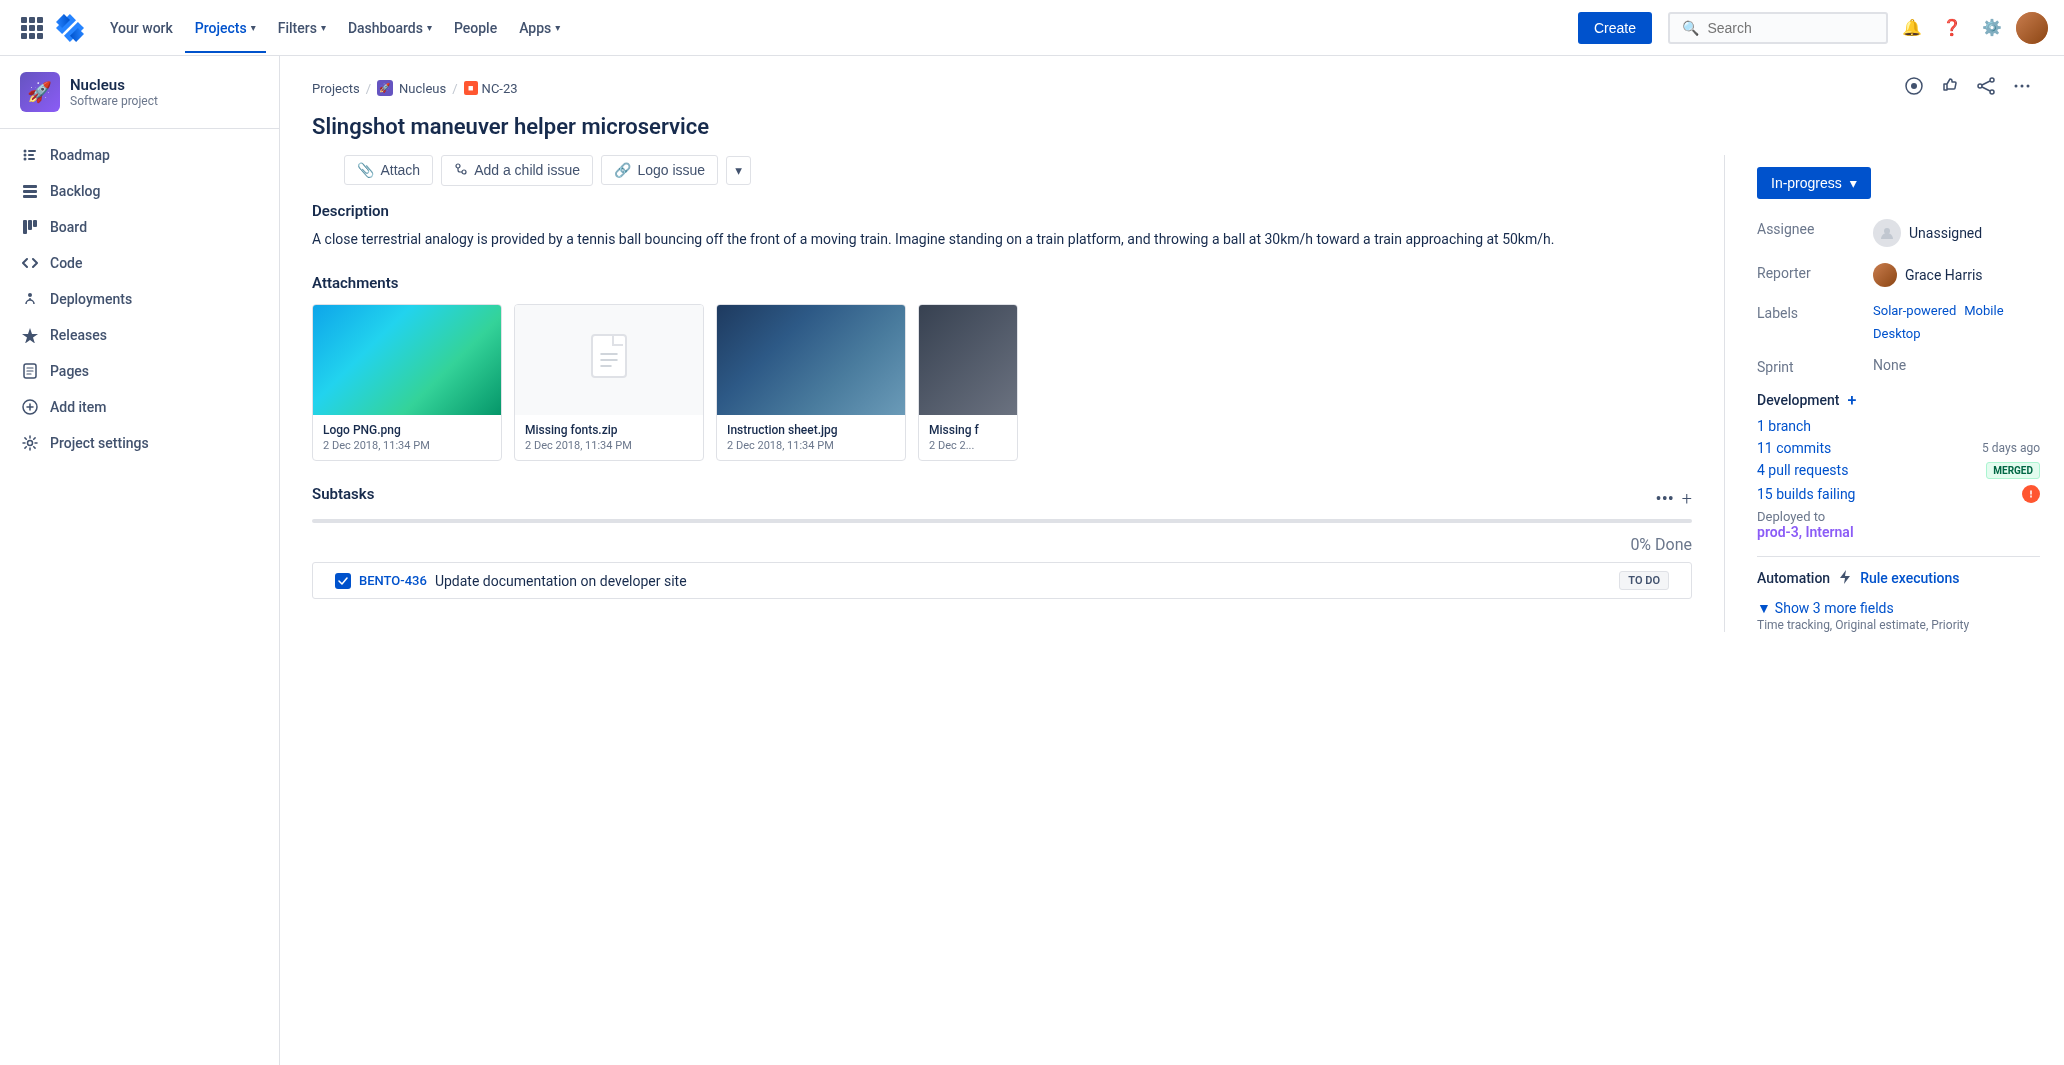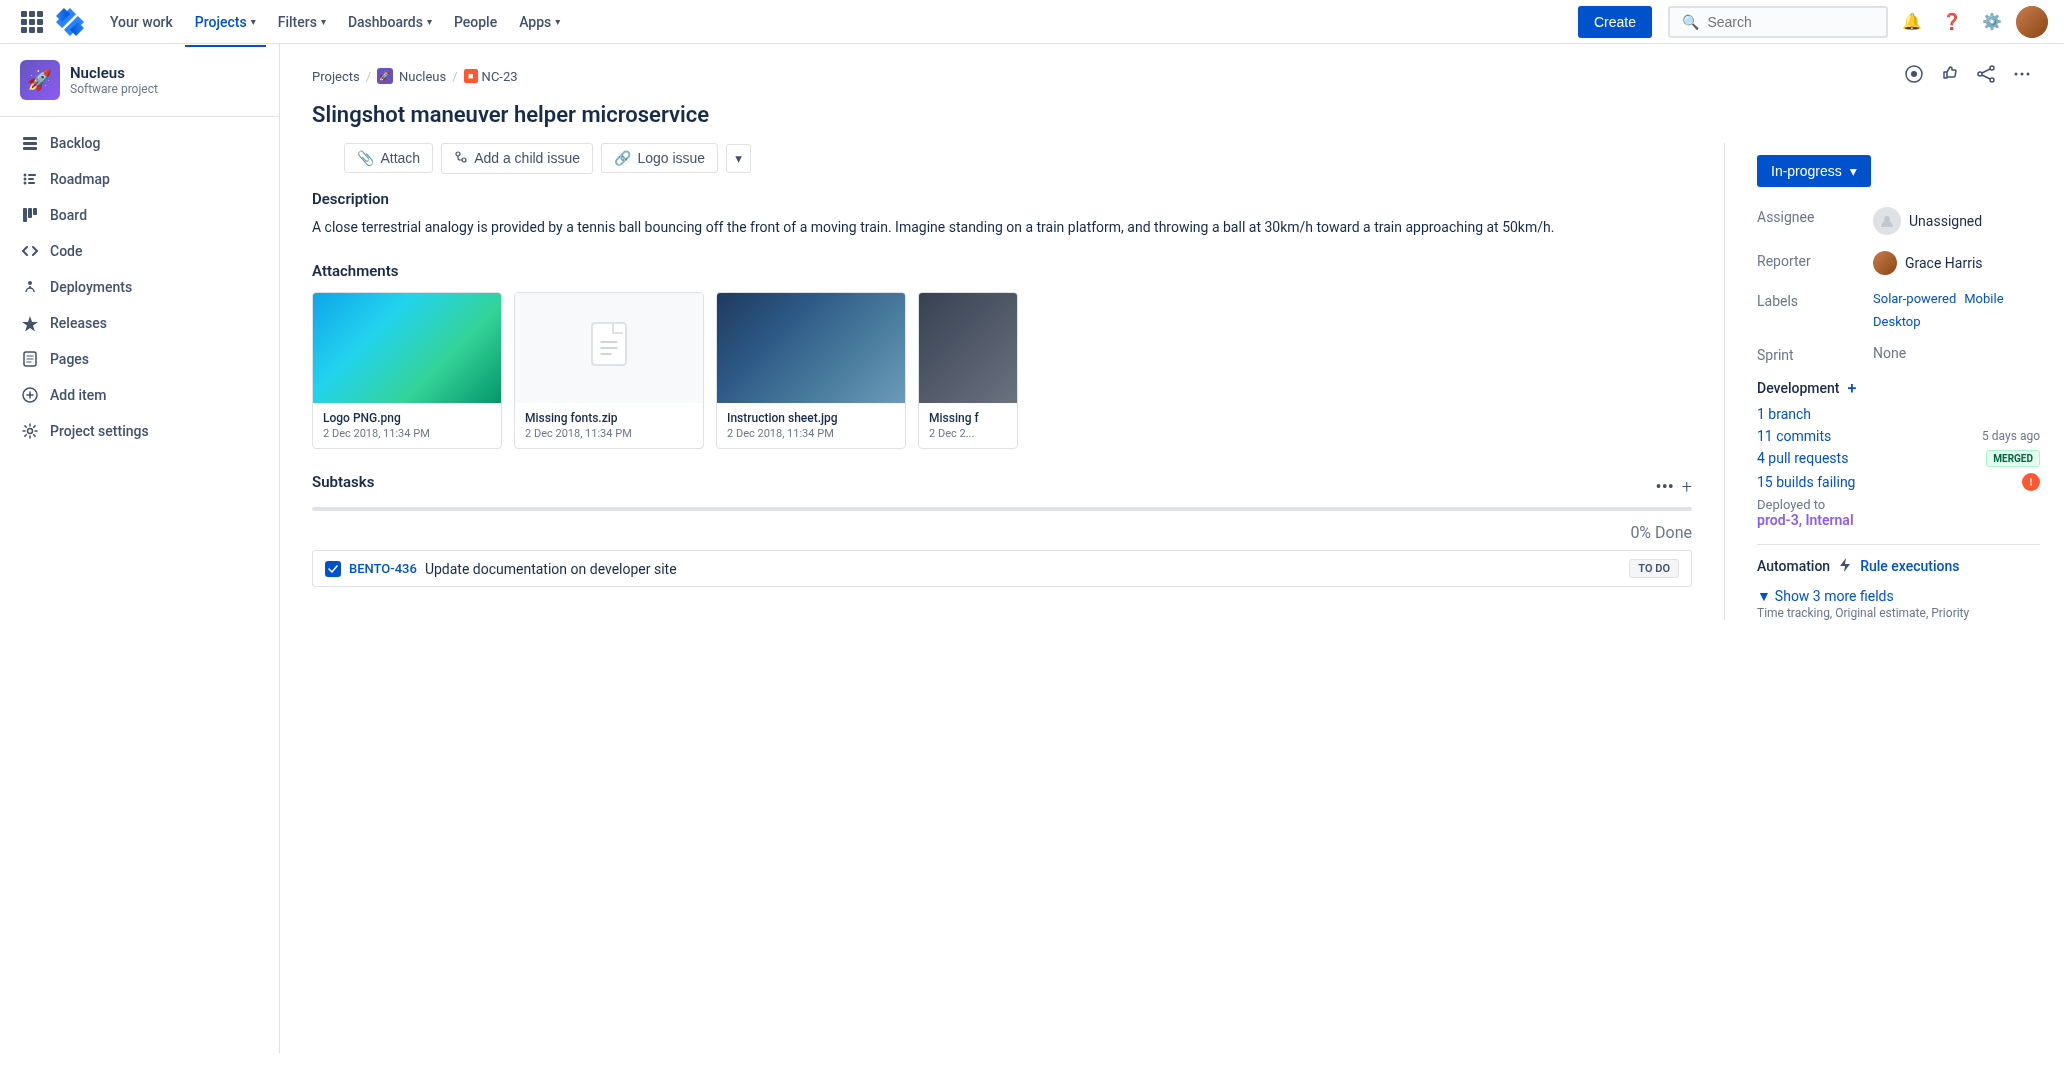--- a/index.html
+++ b/index.html
@@ -1,20 +1,20 @@
 <!DOCTYPE html>
 <html><head>
   <meta charset="utf-8">
   <style>
     * { box-sizing: border-box; margin: 0; padding: 0; }
     body { font-family: -apple-system, BlinkMacSystemFont, 'Segoe UI', Roboto, sans-serif; font-size: 14px; color: #172b4d; background: #fff; }
 
     
     .topnav {
-      display: flex; align-items: center; height: 44px;
+      display: flex; align-items: center; height: 56px;
       background: #fff; border-bottom: 1px solid #dfe1e6;
       padding: 0 16px; gap: 8px; position: relative; z-index: 10;
     }
     .topnav-grid { display: flex; align-items: center; justify-content: center; width: 32px; height: 32px; cursor: pointer; }
     .grid-icon { display: grid; grid-template-columns: repeat(3, 6px); gap: 2px; }
     .grid-dot { width: 6px; height: 6px; background: #42526e; border-radius: 1px; }
     .topnav-logo { display: flex; align-items: center; gap: 4px; margin-right: 8px; cursor: pointer; }
     .jira-logo-mark { width: 28px; height: 28px; }
     .topnav-links { display: flex; align-items: center; gap: 2px; flex: 1; }
     .topnav-link {
@@ -143,21 +143,21 @@
 
     
     .subtasks-section { margin-top: 24px; }
     .subtasks-header { display: flex; align-items: center; justify-content: space-between; margin-bottom: 8px; }
     .subtasks-actions { display: flex; gap: 8px; }
     .subtasks-progress { height: 4px; background: #dfe1e6; border-radius: 2px; margin-bottom: 12px; overflow: hidden; position: relative; }
     .subtasks-progress-fill { height: 100%; background: linear-gradient(to right, #36b37e, #0052cc); border-radius: 2px; }
     .progress-label { font-size: 16px; color: #6b778c; text-align: right; margin-top: 4px; margin-bottom: 8px; }
     .subtask-item {
       display: flex; align-items: center; gap: 8px;
-      padding: 8px 12px; border: 1px solid #dfe1e6; border-radius: 3px;
+      padding: 8px 22px; border: 1px solid #dfe1e6; border-radius: 3px;
       margin-bottom: 4px; background: #fff;
     }
     .subtask-checkbox { width: 16px; height: 16px; background: #0052cc; border-radius: 3px; display: flex; align-items: center; justify-content: center; flex-shrink: 0; }
     .subtask-checkbox svg { color: #fff; }
     .subtask-id { color: #0052cc; font-size: 13px; font-weight: 500; white-space: nowrap; }
     .subtask-label { flex: 1; font-size: 14px; color: #172b4d; }
     .subtask-badge { background: #f4f5f7; border: 1px solid #dfe1e6; padding: 2px 8px; border-radius: 3px; font-size: 11px; font-weight: 600; color: #42526e; white-space: nowrap; }
 
     
     .status-btn {
@@ -284,39 +284,39 @@
       <div class="project-icon">🚀</div>
       <div class="project-info">
         <div class="project-name">Nucleus</div>
         <div class="project-type">Software project</div>
       </div>
     </div>
     <nav class="sidebar-nav">
       <div class="sidebar-item">
         <span class="item-icon">
           <svg width="16" height="16" viewBox="0 0 16 16" fill="none">
-              <rect x="1" y="2" width="14" height="3" rx="1" fill="#42526e"></rect>
-              <rect x="1" y="7" width="14" height="3" rx="1" fill="#42526e"></rect>
-              <rect x="1" y="12" width="14" height="3" rx="1" fill="#42526e"></rect>
-            </svg>
-        </span>
-        <span>Backlog</span>
-      </div>
-      <div class="sidebar-item">
-        <span class="item-icon">
-          <svg width="16" height="16" viewBox="0 0 16 16" fill="none">
               <circle cx="3" cy="4" r="1.5" fill="#42526e"></circle>
               <rect x="6" y="3" width="8" height="2" rx="1" fill="#42526e"></rect>
               <circle cx="3" cy="8" r="1.5" fill="#42526e"></circle>
               <rect x="6" y="7" width="6" height="2" rx="1" fill="#42526e"></rect>
               <circle cx="3" cy="12" r="1.5" fill="#42526e"></circle>
               <rect x="6" y="11" width="7" height="2" rx="1" fill="#42526e"></rect>
             </svg>
         </span>
         <span>Roadmap</span>
+      </div>
+      <div class="sidebar-item">
+        <span class="item-icon">
+          <svg width="16" height="16" viewBox="0 0 16 16" fill="none">
+              <rect x="1" y="2" width="14" height="3" rx="1" fill="#42526e"></rect>
+              <rect x="1" y="7" width="14" height="3" rx="1" fill="#42526e"></rect>
+              <rect x="1" y="12" width="14" height="3" rx="1" fill="#42526e"></rect>
+            </svg>
+        </span>
+        <span>Backlog</span>
       </div>
       <div class="sidebar-item">
         <span class="item-icon">
           <svg width="16" height="16" viewBox="0 0 16 16" fill="none">
               <rect x="1" y="1" width="4" height="14" rx="1" fill="#42526e"></rect>
               <rect x="6" y="1" width="4" height="10" rx="1" fill="#42526e"></rect>
               <rect x="11" y="1" width="4" height="7" rx="1" fill="#42526e"></rect>
             </svg>
         </span>
         <span>Board</span>

